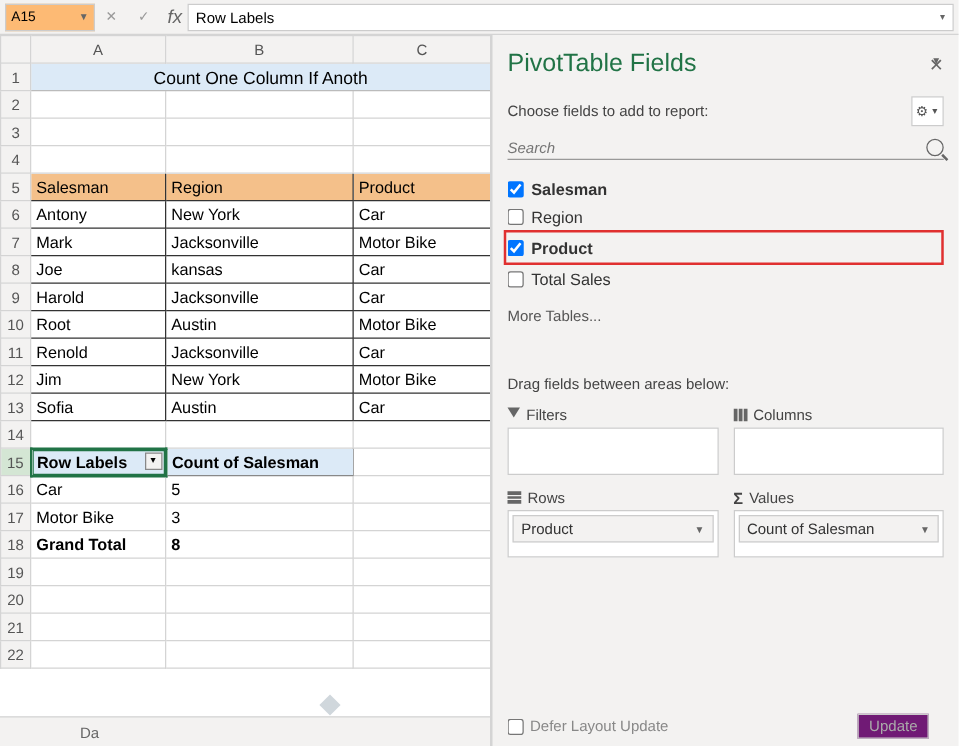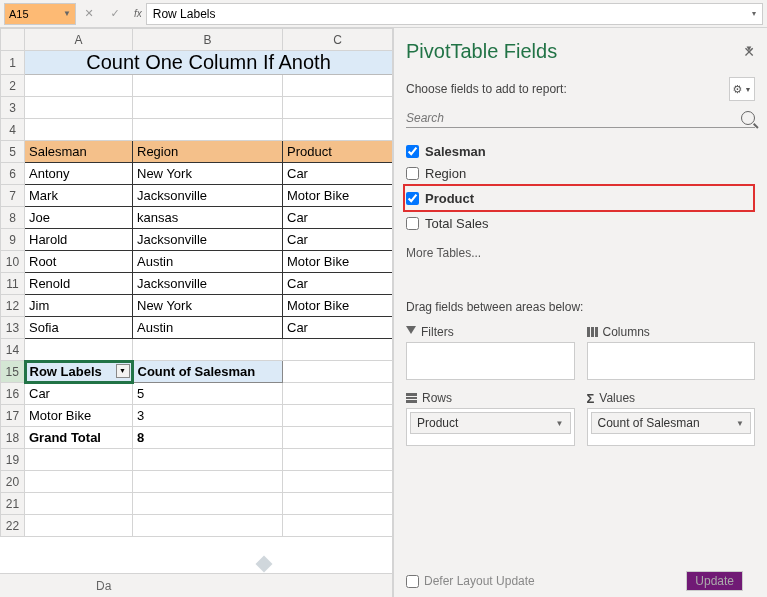--- a/index.html
+++ b/index.html
@@ -2,48 +2,48 @@
 <html><head>
 <meta charset="utf-8">
 <style>
 * { box-sizing: border-box; margin: 0; padding: 0; font-family: "Segoe UI", Arial, sans-serif; }
 body { background: #fff; width: 767px; height: 597px; overflow: hidden; position: relative; }
 
 .top-bar { display: flex; align-items: center; height: 28px; border-bottom: 1px solid #d4d4d4; background: #f3f2f1; }
 .namebox { width: 72px; height: 22px; background: #fdba74; border: 1px solid #ccc; margin-left: 4px; display: flex; align-items: center; justify-content: space-between; padding: 0 4px; font-size: 11px; }
 .namebox .chev { font-size: 8px; color: #666; }
 .top-btn { width: 26px; height: 22px; display: flex; align-items: center; justify-content: center; color: #999; font-size: 11px; }
-.fx-label { font-style: italic; font-size: 10px; color: #666; margin-left: 6px; }
+.fx-label { font-style: italic; font-size: 15px; color: #666; margin-left: 6px; }
 .formula-bar { flex: 1; height: 22px; background: #fff; border: 1px solid #ccc; margin: 0 4px; display: flex; align-items: center; padding: 0 6px; font-size: 12px; justify-content: space-between; }
 .formula-bar .caret { font-size: 8px; color: #666; }
 
 .workspace { display: flex; position: absolute; top: 28px; bottom: 0; left: 0; right: 0; }
 
 .sheet-area { width: 392px; height: 100%; overflow: hidden; position: relative; background: #fff; }
 .grid { border-collapse: collapse; width: 100%; table-layout: fixed; }
 .grid th, .grid td { border: 1px solid #d4d4d4; font-size: 13px; height: 22px; padding: 0 4px; text-align: left; white-space: nowrap; overflow: hidden; }
 .grid th { background: #f3f2f1; font-weight: normal; text-align: center; color: #555; font-size: 12px; }
 .grid .rowhdr { width: 24px; text-align: center; background: #f3f2f1; color: #555; font-size: 12px; }
 .grid .col-A { width: 108px; }
 .grid .col-B { width: 150px; }
 .grid .col-C { width: 110px; }
 .corner { background: #f3f2f1; width: 24px; }
 .sel-col { background: #d4e6d4; }
-.title-row td.merged { background: #dceaf7; text-align: center; font-size: 20px; border: 1px solid #bbb; }
+.title-row td.merged { background: #dceaf7; text-align: center; font-size: 14px; border: 1px solid #bbb; }
 .hdr-cell { background: #f4c08a; border: 1px solid #333 !important; font-size: 13px; }
 .data-cell { border: 1px solid #333 !important; background: #fff; }
 .pivot-hdr { background: #dceaf7; font-weight: bold; border: 1px solid #888 !important; position: relative; }
 .pivot-hdr .dd { position: absolute; right: 2px; top: 2px; width: 14px; height: 14px; border: 1px solid #888; background: #f3f2f1; display: flex; align-items: center; justify-content: center; font-size: 7px; }
 .active-cell { border: 2px solid #217346 !important; box-shadow: 0 0 0 1px #217346 inset; }
 .pivot-row { font-size: 13px; }
 .right-align { text-align: right; }
 .bold { font-weight: bold; }
 .watermark { position: absolute; left: 258px; top: 530px; font-size: 18px; color: #d0d7dc; font-weight: 600; display: flex; align-items: center; gap: 3px; }
 .watermark .sq { width: 12px; height: 12px; background: #d0d7dc; transform: rotate(45deg); }
-.sheet-bottom { position: absolute; bottom: 0; left: 0; right: 0; height: 24px; background: #f3f2f1; border-top: 1px solid #d4d4d4; display: flex; align-items: center; font-size: 12px; color: #666; padding-left: 96px; }
+.sheet-bottom { position: absolute; bottom: 0; left: 0; right: 0; height: 24px; background: #f3f2f1; border-top: 1px solid #d4d4d4; display: flex; align-items: center; font-size: 12px; color: #666; padding-left: 64px; }
 
 .panel { flex: 1; background: #f3f2f1; border-left: 2px solid #d4d4d4; position: relative; padding: 0 12px; }
 .panel-top { padding-top: 12px; }
 .panel-title-row { display: flex; align-items: center; justify-content: space-between; }
 .panel-title { color: #217346; font-size: 20px; font-weight: 400; }
 .close-x { color: #666; font-size: 14px; cursor: pointer; }
 .panel-sub { display: flex; align-items: center; justify-content: space-between; margin-top: 14px; }
 .panel-sub-text { font-size: 12px; color: #444; }
 .gear { width: 26px; height: 24px; border: 1px solid #ccc; background: #fff; display: flex; align-items: center; justify-content: center; font-size: 11px; color: #555; }
 .gear .gc { font-size: 7px; margin-left: 2px; }

